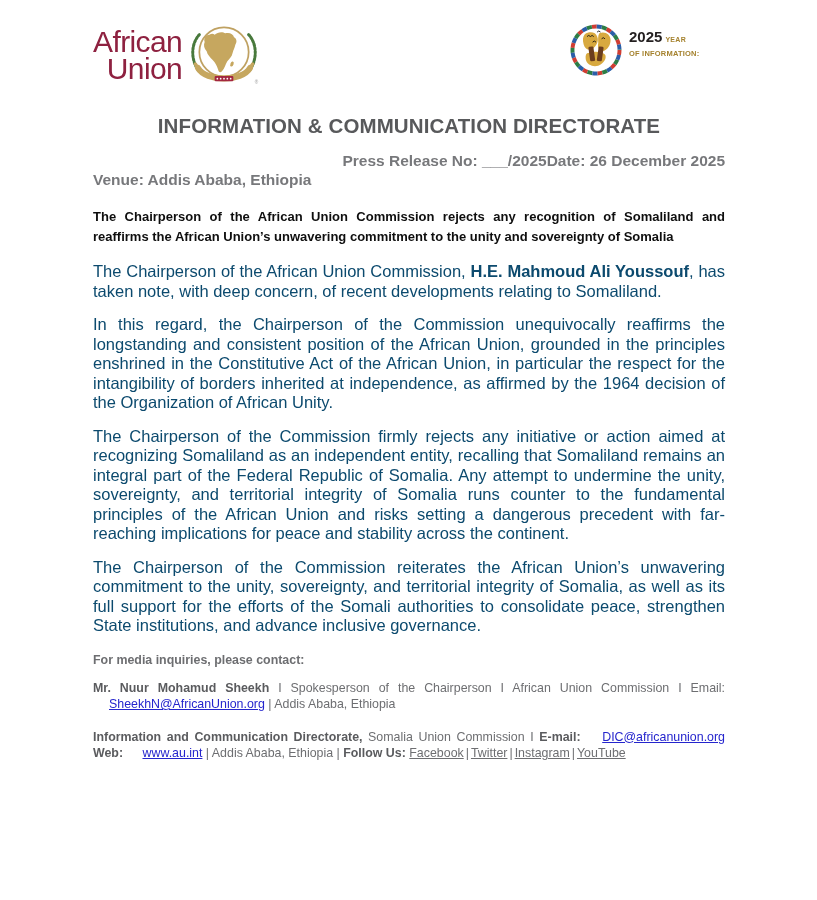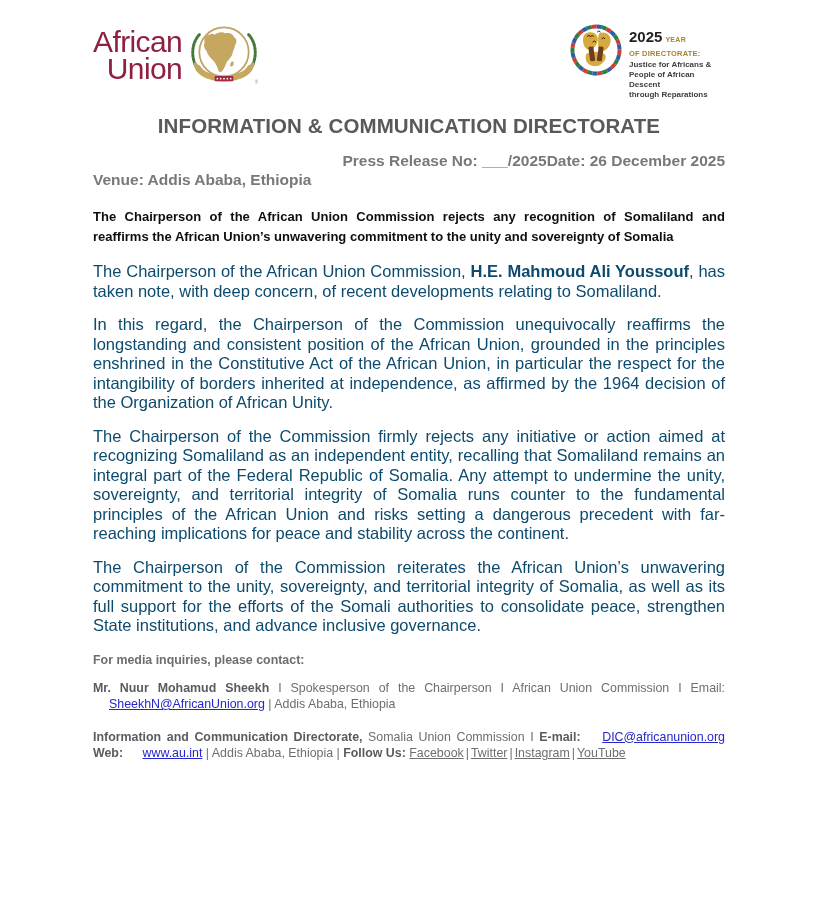--- a/index.html
+++ b/index.html
@@ -99,26 +99,21 @@
           <path d="M34 26 q3 -4 6 0 q3 -4 6 0" fill="none" stroke="#111" stroke-width="1.6"></path>
           <path d="M52 18 q3 -4 6 0" fill="none" stroke="#111" stroke-width="1.6"></path>
           <path d="M60 30 q3 -4 6 0" fill="none" stroke="#111" stroke-width="1.6"></path>
           <path d="M44 36 q3 -4 6 0" fill="none" stroke="#111" stroke-width="1.6"></path>
         </svg>
       </div>
       <div class="rep-text">
         <div class="rep-year-row">
           <span>2025</span><span class="rep-year-word">YEAR</span>
         </div>
-        <div class="rep-line2">OF DIRECTORATE:</div>
-        <div class="rep-tag">
-          <div>Justice for Africans &amp;</div>
-          <div>People of African Descent</div>
-          <div>through Reparations</div>
-        </div>
+        <div class="rep-line2">OF INFORMATION:</div>
       </div>
     </div>
   </div>
 
   <div class="title">INFORMATION &amp; COMMUNICATION DIRECTORATE</div>
 
   <div class="meta">
     <div class="meta-row">
       <span>Press Release No: ___/2025</span>
       <span>Date: 26 December 2025</span>

